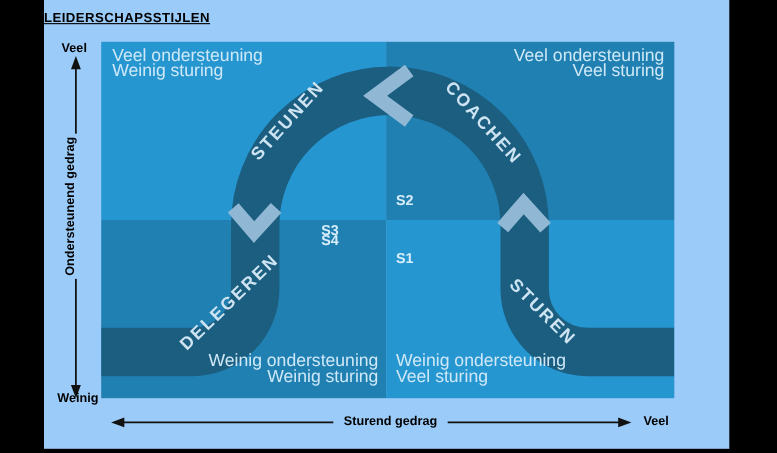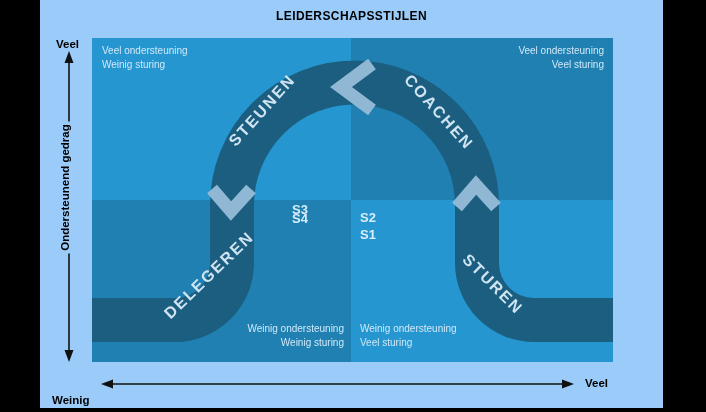--- a/index.html
+++ b/index.html
@@ -1,30 +1,30 @@
 <!DOCTYPE html>
 <html><head>
 <meta charset="utf-8">
 <style>
   html,body{margin:0;padding:0;}
   body{width:706px;height:412px;background:#000;font-family:"Liberation Sans",sans-serif;overflow:hidden;}
   #root{position:relative;width:706px;height:412px;background:#000;}
   .canvas{position:absolute;left:40px;top:0;width:623px;height:408px;background:#9bcbf8;}
-  .title{position:absolute;left:40px;top:9px;width:623px;text-align:center;
-         font-size:12px;font-weight:bold;color:#000;letter-spacing:.4px;}
+  .title{position:absolute;left:40px;top:9px;width:623px;text-align:left;
+         font-size:12px;font-weight:bold;color:#000;letter-spacing:.4px;text-decoration:underline;}
   .chart{position:absolute;left:92px;top:38px;width:521px;height:324px;}
   .quad{position:absolute;width:259px;height:162px;}
   .q-light{background:#2696d1;}
   .q-dark{background:#2080b2;}
   .q-tl{left:0;top:0;}
   .q-tr{left:259px;top:0;width:262px;}
   .q-bl{left:0;top:162px;}
   .q-br{left:259px;top:162px;width:262px;}
   .band-svg{position:absolute;left:0;top:0;}
-  .corner-text{position:absolute;font-size:10px;line-height:14px;color:#cfe8f7;}
+  .corner-text{position:absolute;font-size:16px;line-height:14px;color:#cfe8f7;}
   .s-label{position:absolute;font-size:13px;font-weight:bold;color:#d8edfa;}
   .band-word{font-size:16px;font-weight:bold;letter-spacing:2px;fill:#cfe4f2;}
   .axis-text{position:absolute;font-size:11.5px;font-weight:bold;color:#000;}
   .axis-text-bg{background:#9bcbf8;text-align:center;}
   .y-label{left:-1px;top:180px;width:132px;height:15px;line-height:15px;
            transform:rotate(-90deg);}
   .x-label{left:303px;top:377px;width:104px;}
   .axes-svg{position:absolute;left:0;top:0;pointer-events:none;}
 </style>
 </head>
@@ -67,32 +67,33 @@
     <div class="corner-text" style="left:0;width:252px;top:284px;text-align:right;">
       <div>Weinig ondersteuning</div>
       <div>Weinig sturing</div>
     </div>
     <div class="corner-text" style="left:268px;top:284px;">
       <div>Weinig ondersteuning</div>
       <div>Veel sturing</div>
     </div>
 
     <div class="s-label" style="left:200px;width:50px;top:136px;margin-top:28px;">S3</div>
-    <div class="s-label" style="left:268px;top:136px;margin-top:36px;">S2</div>
+    <div class="s-label" style="left:268px;top:136px;">S2</div>
     <div class="s-label" style="left:200px;width:50px;top:173px;text-align:left;">S4</div>
     <div class="s-label" style="left:268px;top:189px;">S1</div>
   </div>
 
   <svg class="axes-svg" width="706" height="412" viewBox="0 0 706 412">
     <line x1="69" y1="56" x2="69" y2="357" stroke="#111" stroke-width="1.6"></line>
     <polygon points="69,51 64.5,63 73.5,63" fill="#111"></polygon>
     <polygon points="69,362 64.5,350 73.5,350" fill="#111"></polygon>
     <line x1="106" y1="384" x2="569" y2="384" stroke="#111" stroke-width="1.6"></line>
     <polygon points="101,384 113,379.5 113,388.5" fill="#111"></polygon>
     <polygon points="574,384 562,379.5 562,388.5" fill="#111"></polygon>
   </svg>
 
   <div class="axis-text" style="left:56px;top:38px;">Veel</div>
   <div class="axis-text axis-text-bg y-label">Ondersteunend gedrag</div>
-  <div class="axis-text" style="left:52px;top:394px;">Weinig</div>
+  <div class="axis-text" style="left:52px;top:356px;">Weinig</div>
+  <div class="axis-text axis-text-bg x-label">Sturend gedrag</div>
   <div class="axis-text" style="left:585px;top:377px;">Veel</div>
 
 </div>
 
 </body></html>

